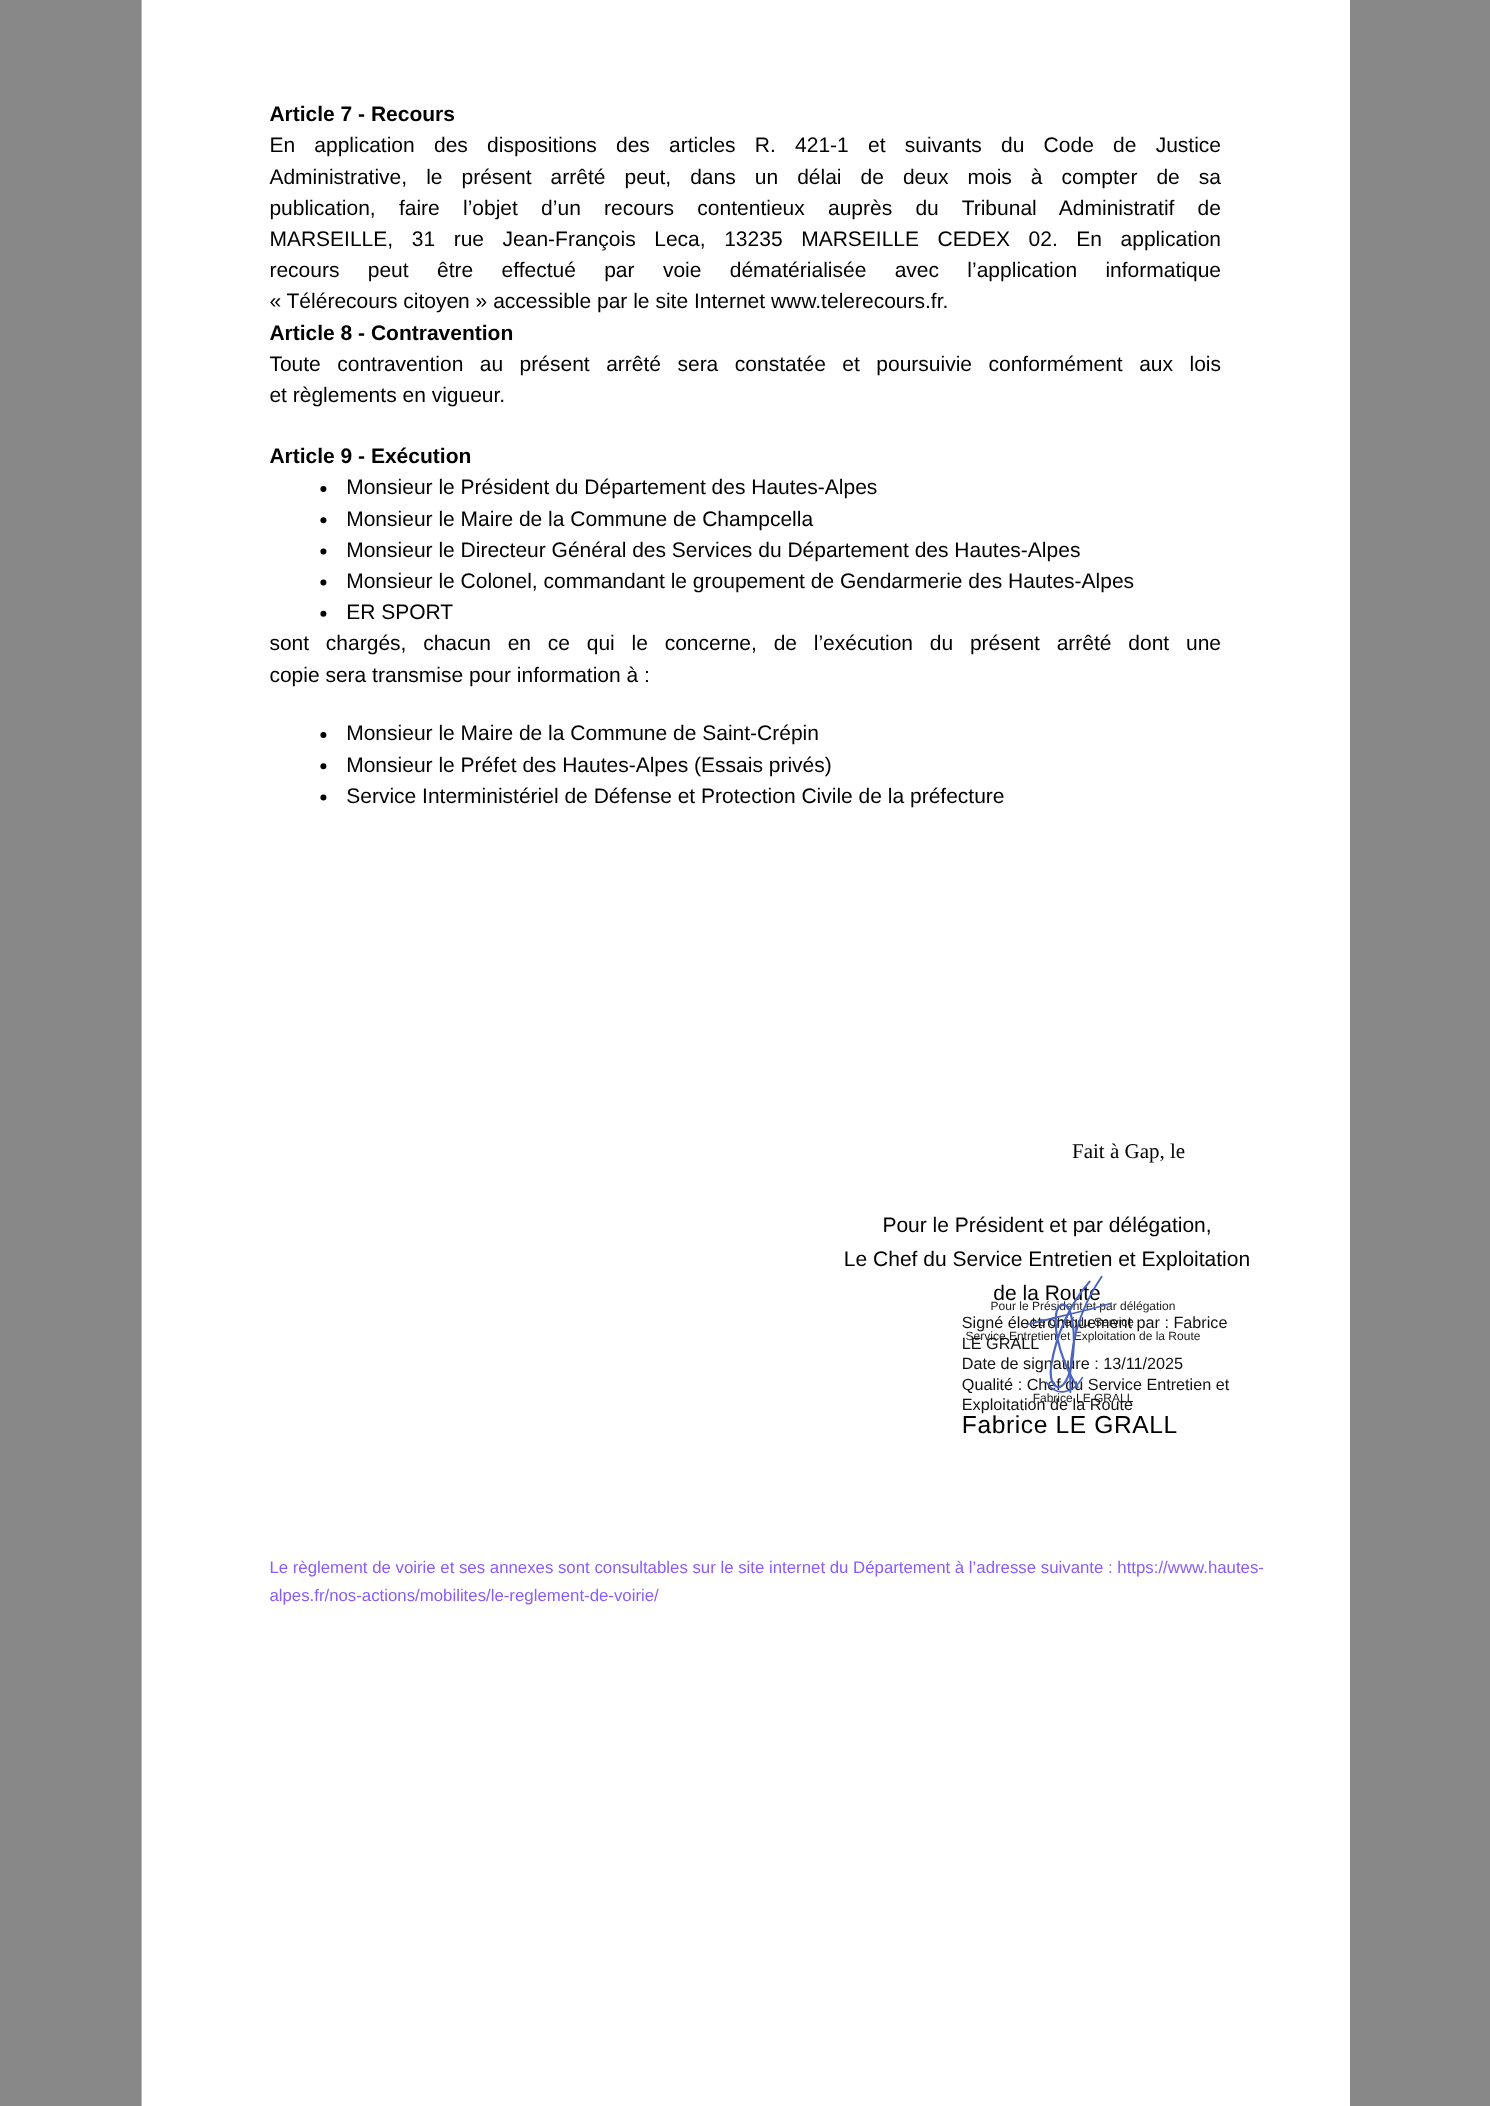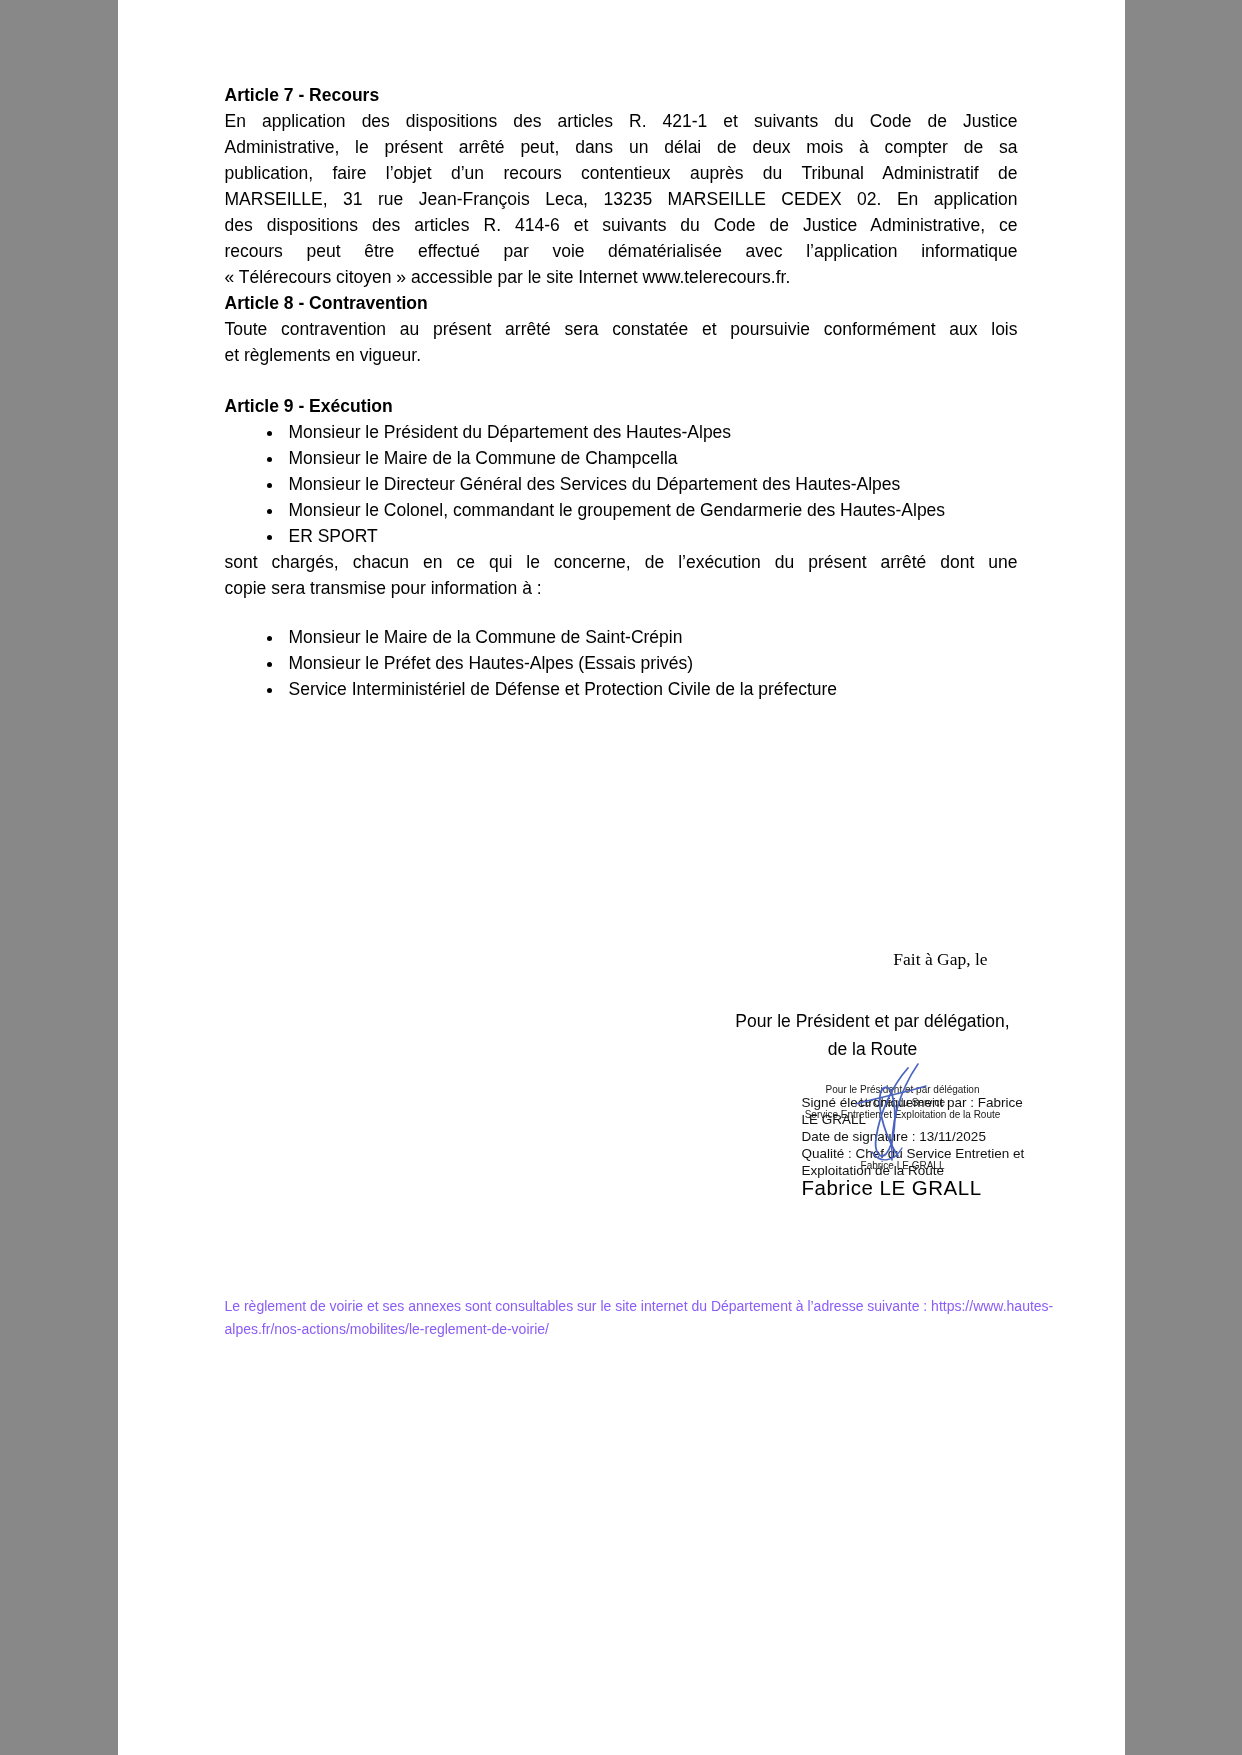--- a/index.html
+++ b/index.html
@@ -75,21 +75,20 @@
 <body>
 
 <div class="page">
 
   <h2 class="art-heading mb22">Article 7 - Recours</h2>
   <div class="para justified mb18">
       <div class="line">En application des dispositions des articles R. 421-1 et suivants du Code de Justice</div>
       <div class="line">Administrative, le présent arrêté peut, dans un délai de deux mois à compter de sa</div>
       <div class="line">publication, faire l’objet d’un recours contentieux auprès du Tribunal Administratif de</div>
       <div class="line">MARSEILLE, 31 rue Jean-François Leca, 13235 MARSEILLE CEDEX 02. En application</div>
-      <div class="line">des dispositions des articles R. 414-6 et suivants du Code de Justice Administrative, ce</div>
       <div class="line">recours peut être effectué par voie dématérialisée avec l’application informatique</div>
       <div class="line">« Télérecours citoyen » accessible par le site Internet www.telerecours.fr.</div>
     </div>
 
   <h2 class="art-heading mb17">Article 8 - Contravention</h2>
   <div class="para justified mb25">
       <div class="line">Toute contravention au présent arrêté sera constatée et poursuivie conformément aux lois</div>
       <div class="line">et règlements en vigueur.</div>
     </div>
 
@@ -108,20 +107,21 @@
   <ul class="bullets">
       <li>Monsieur le Maire de la Commune de Saint-Crépin</li>
       <li>Monsieur le Préfet des Hautes-Alpes (Essais privés)</li>
       <li>Service Interministériel de Défense et Protection Civile de la préfecture</li>
     </ul>
 
   <div class="fait">Fait à Gap, le</div>
 
   <div class="sig-head para">
       <div class="line">Pour le Président et par délégation,</div>
+      <div class="line">Le Chef du Service Entretien et Exploitation</div>
       <div class="line">de la Route</div>
     </div>
 
   <div class="stamp-tiny t1">Pour le Président et par délégation</div>
   <div class="stamp-tiny t2">Le Chef du Service</div>
   <div class="stamp-tiny t3">Service Entretien et Exploitation de la Route</div>
   <div class="stamp-tiny t4">Fabrice LE GRALL</div>
 
   <div class="stamp-black para">
       <div class="line">Signé électroniquement par : Fabrice</div>

